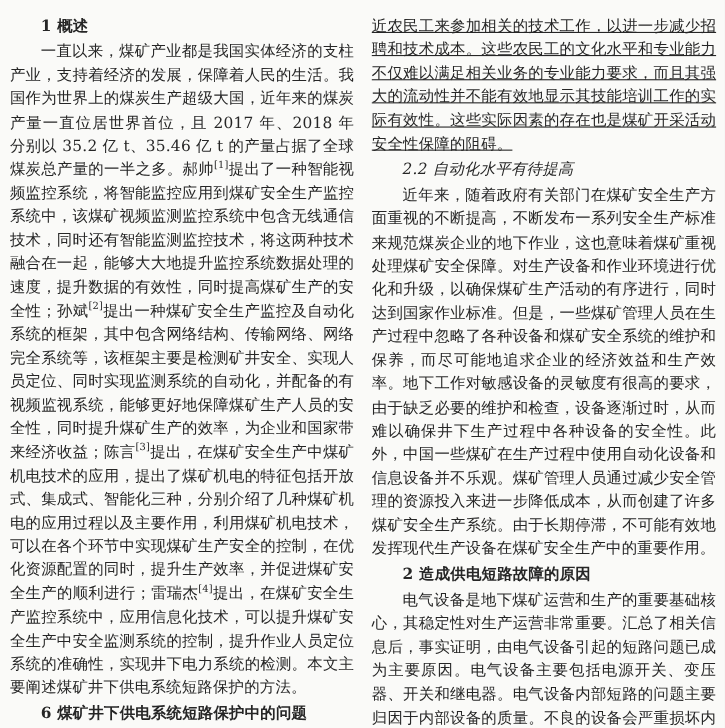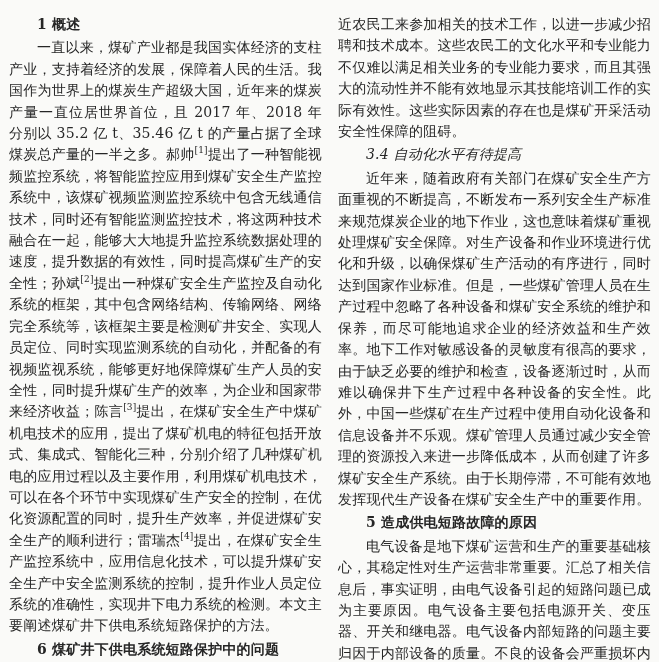--- a/index.html
+++ b/index.html
@@ -35,38 +35,38 @@
     text-indent: 2em;
     text-align: left;
   }
   .h2 {
     font-style: italic;
     font-weight: 500;
     text-indent: 2em;
     text-align: left;
   }
   .p-indent { text-indent: 2em; }
-  .p-cont   { text-indent: 0; }
+  .p-cont   { text-indent: 0; text-decoration: underline; }
 
   sup {
     font-size: 9px;
     line-height: 0;
     vertical-align: super;
   }
 </style>
 </head>
 <body>
 
 <div class="page" style="background: rgb(250, 250, 248); color: rgb(38, 38, 38);">
   <div class="col col-left">
       <div class="block h1">1 概述</div>
       <div class="block p-indent">一直以来，煤矿产业都是我国实体经济的支柱产业，支持着经济的发展，保障着人民的生活。我国作为世界上的煤炭生产超级大国，近年来的煤炭产量一直位居世界首位，且 2017 年、2018 年分别以 35.2 亿 t、35.46 亿 t 的产量占据了全球煤炭总产量的一半之多。郝帅<sup>[1]</sup>提出了一种智能视频监控系统，将智能监控应用到煤矿安全生产监控系统中，该煤矿视频监测监控系统中包含无线通信技术，同时还有智能监测监控技术，将这两种技术融合在一起，能够大大地提升监控系统数据处理的速度，提升数据的有效性，同时提高煤矿生产的安全性；孙斌<sup>[2]</sup>提出一种煤矿安全生产监控及自动化系统的框架，其中包含网络结构、传输网络、网络完全系统等，该框架主要是检测矿井安全、实现人员定位、同时实现监测系统的自动化，并配备的有视频监视系统，能够更好地保障煤矿生产人员的安全性，同时提升煤矿生产的效率，为企业和国家带来经济收益；陈言<sup>[3]</sup>提出，在煤矿安全生产中煤矿机电技术的应用，提出了煤矿机电的特征包括开放式、集成式、智能化三种，分别介绍了几种煤矿机电的应用过程以及主要作用，利用煤矿机电技术，可以在各个环节中实现煤矿生产安全的控制，在优化资源配置的同时，提升生产效率，并促进煤矿安全生产的顺利进行；雷瑞杰<sup>[4]</sup>提出，在煤矿安全生产监控系统中，应用信息化技术，可以提升煤矿安全生产中安全监测系统的控制，提升作业人员定位系统的准确性，实现井下电力系统的检测。本文主要阐述煤矿井下供电系统短路保护的方法。</div>
       <div class="block h1">6 煤矿井下供电系统短路保护中的问题</div>
       <div class="block h2">2.1 缺乏专业人才</div>
     </div>
   <div class="col col-right">
       <div class="block p-cont">近农民工来参加相关的技术工作，以进一步减少招聘和技术成本。这些农民工的文化水平和专业能力不仅难以满足相关业务的专业能力要求，而且其强大的流动性并不能有效地显示其技能培训工作的实际有效性。这些实际因素的存在也是煤矿开采活动安全性保障的阻碍。</div>
-      <div class="block h2">3.4 自动化水平有待提高</div>
+      <div class="block h2">2.2 自动化水平有待提高</div>
       <div class="block p-indent">近年来，随着政府有关部门在煤矿安全生产方面重视的不断提高，不断发布一系列安全生产标准来规范煤炭企业的地下作业，这也意味着煤矿重视处理煤矿安全保障。对生产设备和作业环境进行优化和升级，以确保煤矿生产活动的有序进行，同时达到国家作业标准。但是，一些煤矿管理人员在生产过程中忽略了各种设备和煤矿安全系统的维护和保养，而尽可能地追求企业的经济效益和生产效率。地下工作对敏感设备的灵敏度有很高的要求，由于缺乏必要的维护和检查，设备逐渐过时，从而难以确保井下生产过程中各种设备的安全性。此外，中国一些煤矿在生产过程中使用自动化设备和信息设备并不乐观。煤矿管理人员通过减少安全管理的资源投入来进一步降低成本，从而创建了许多煤矿安全生产系统。由于长期停滞，不可能有效地发挥现代生产设备在煤矿安全生产中的重要作用。</div>
-      <div class="block h1">5 造成供电短路故障的原因</div>
+      <div class="block h1">2 造成供电短路故障的原因</div>
       <div class="block p-indent">电气设备是地下煤矿运营和生产的重要基础核心，其稳定性对生产运营非常重要。汇总了相关信息后，事实证明，由电气设备引起的短路问题已成为主要原因。电气设备主要包括电源开关、变压器、开关和继电器。电气设备内部短路的问题主要归因于内部设备的质量。不良的设备会严重损坏内部组件的承载能力和运行能力，并且在高压运行期间极容易发生短路。此外，在内部维修和电气设备维修期间由于不当维修而引起的短路问题也更加普遍。最后，电气设备内部的绝缘子也会由于长时间的潮气侵蚀而导致电路老化，从而导致短路。</div>
     </div>
 </div>
 
 </body></html>

